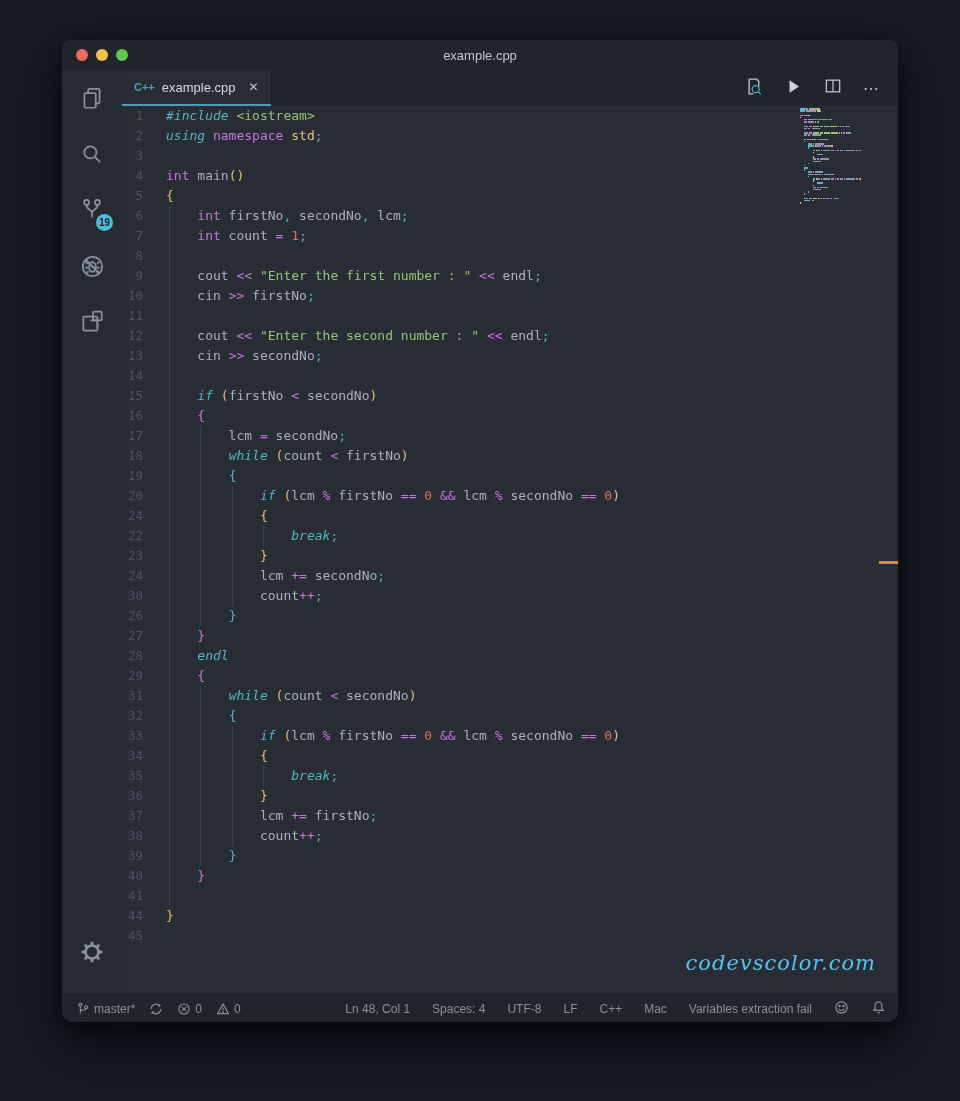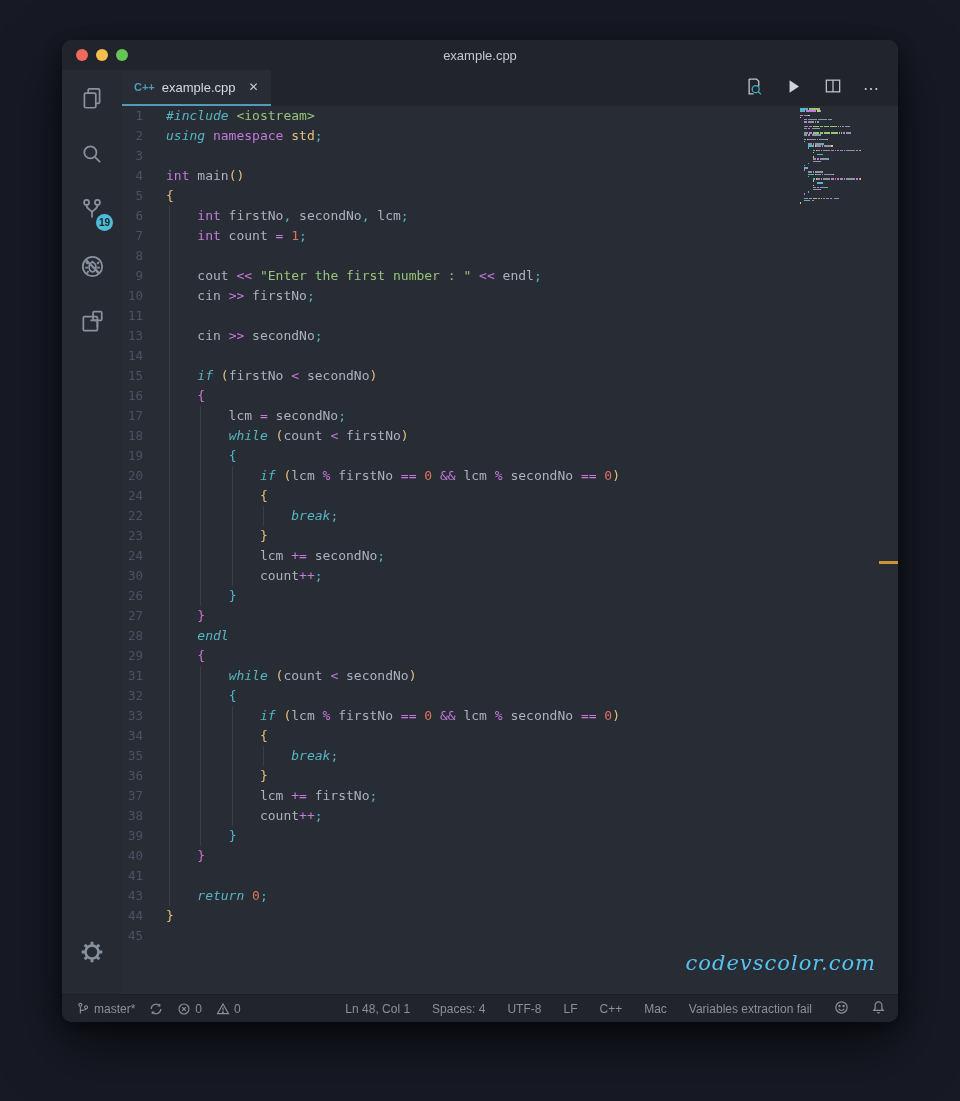--- a/index.html
+++ b/index.html
@@ -207,20 +207,24 @@
             </div>
             <div class="code-line">
               <span class="ln">10</span>
               <div class="lc"><div class="guide" style="left: 3px;"></div><span class="tk-p">    cin </span><span class="tk-o">&gt;&gt;</span><span class="tk-p"> firstNo</span><span class="tk-u">;</span></div>
             </div>
             <div class="code-line">
               <span class="ln">11</span>
               <div class="lc"><div class="guide" style="left: 3px;"></div></div>
             </div>
             <div class="code-line">
+              <span class="ln">12</span>
+              <div class="lc"><div class="guide" style="left: 3px;"></div><span class="tk-p">    cout </span><span class="tk-o">&lt;&lt;</span><span class="tk-p"> </span><span class="tk-s">"Enter the second number : "</span><span class="tk-p"> </span><span class="tk-o">&lt;&lt;</span><span class="tk-p"> endl</span><span class="tk-u">;</span></div>
+            </div>
+            <div class="code-line">
               <span class="ln">13</span>
               <div class="lc"><div class="guide" style="left: 3px;"></div><span class="tk-p">    cin </span><span class="tk-o">&gt;&gt;</span><span class="tk-p"> secondNo</span><span class="tk-u">;</span></div>
             </div>
             <div class="code-line">
               <span class="ln">14</span>
               <div class="lc"><div class="guide" style="left: 3px;"></div></div>
             </div>
             <div class="code-line">
               <span class="ln">15</span>
               <div class="lc"><div class="guide" style="left: 3px;"></div><span class="tk-p">    </span><span class="tk-c">if</span><span class="tk-p"> </span><span class="tk-g">(</span><span class="tk-p">firstNo </span><span class="tk-o">&lt;</span><span class="tk-p"> secondNo</span><span class="tk-g">)</span></div>
@@ -317,24 +321,20 @@
               <span class="ln">39</span>
               <div class="lc"><div class="guide" style="left: 3px;"></div><div class="guide" style="left: 34.32px;"></div><span class="tk-p">        </span><span class="tk-b3">}</span></div>
             </div>
             <div class="code-line">
               <span class="ln">40</span>
               <div class="lc"><div class="guide" style="left: 3px;"></div><span class="tk-p">    </span><span class="tk-b2">}</span></div>
             </div>
             <div class="code-line">
               <span class="ln">41</span>
               <div class="lc"><div class="guide" style="left: 3px;"></div></div>
-            </div>
-            <div class="code-line">
-              <span class="ln">43</span>
-              <div class="lc"><div class="guide" style="left: 3px;"></div><span class="tk-p">    </span><span class="tk-c">return</span><span class="tk-p"> </span><span class="tk-n">0</span><span class="tk-u">;</span></div>
             </div>
             <div class="code-line">
               <span class="ln">44</span>
               <div class="lc"><span class="tk-g">}</span></div>
             </div>
             <div class="code-line">
               <span class="ln">45</span>
               <div class="lc"></div>
             </div>
           </div>

